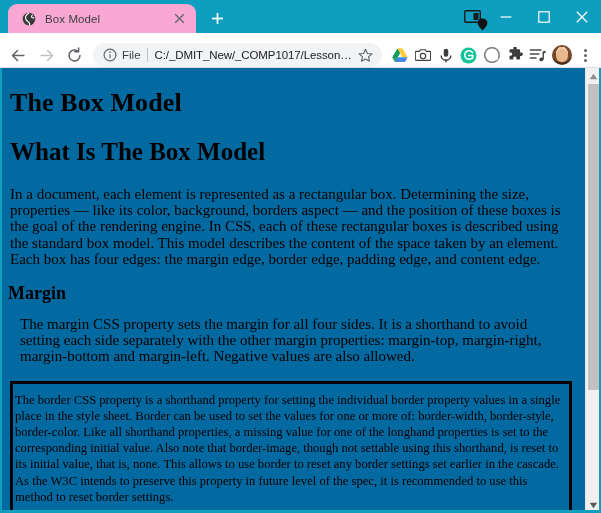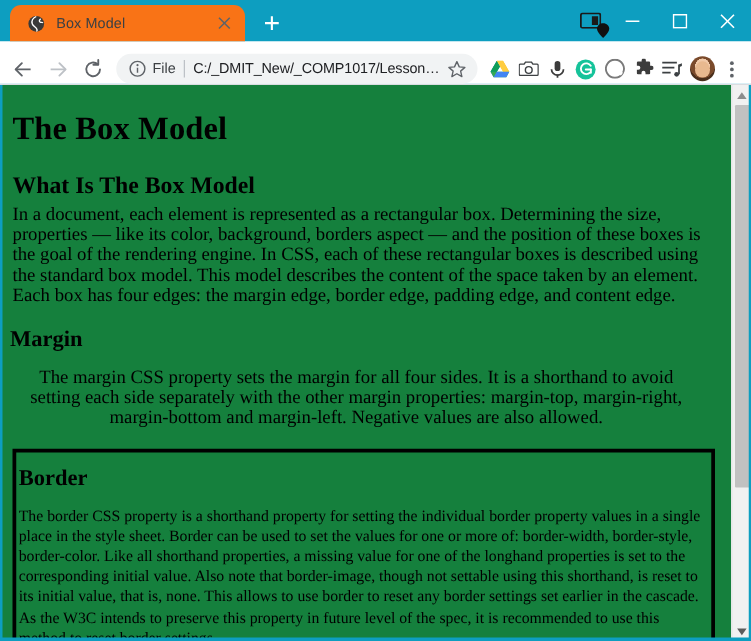--- a/index.html
+++ b/index.html
@@ -30,21 +30,21 @@
     position: relative;
     display: flex;
     align-items: flex-end;
     padding-left: 8px;
     flex: 0 0 auto;
   }
 
   .tab {
     width: 188px;
     height: 29px;
-    background: #f97316;
+    background: #f9a8d4;
     border-radius: 9px 9px 0 0;
     display: flex;
     align-items: center;
     padding: 0 9px 0 13px;
     position: relative;
     z-index: 3;
   }
 
   .tab-favicon {
     width: 15px;
@@ -260,54 +260,54 @@
     flex: 1 1 auto;
     display: flex;
     background: #ffffff;
     border-top: 1px solid #dadce0;
     overflow: hidden;
     position: relative;
   }
 
   .page {
     flex: 1 1 auto;
-    background: #15803d;
+    background: #0369a1;
     padding: 14px 13px 0 8px;
     overflow: hidden;
     font-family: "Liberation Serif", serif;
     color: #000000;
   }
 
   h1.doc-h1 {
     font-size: 26px;
     font-weight: bold;
     margin: 6px 0 20px 2px;
     letter-spacing: 0.1px;
   }
 
   h2.doc-h2 {
-    font-size: 19px;
+    font-size: 25px;
     font-weight: bold;
-    margin: 0 0 4px 2px;
+    margin: 0 0 20px 2px;
   }
 
   h3.doc-h3 {
     font-size: 18px;
     font-weight: bold;
     margin: 0 0 12px 0;
   }
 
   p.doc-p {
     font-size: 15px;
     line-height: 16.2px;
     margin: 0 0 16px 2px;
     text-align: left;
   }
 
-  p.doc-p.indent1 { margin-left: 12px; margin-right: 22px; text-align: center; }
+  p.doc-p.indent1 { margin-left: 12px; margin-right: 22px; }
 
   .border-box {
     border: 3px solid #000000;
     margin: 0 0 0 2px;
     padding: 8px 0 10px 0;
   }
 
   .border-box h3 {
     font-size: 18px;
     font-weight: bold;
@@ -578,21 +578,20 @@
 
       <h2 class="doc-h2">What Is The Box Model</h2>
 
       <p class="doc-p">In a document, each element is represented as a rectangular box. Determining the size, properties — like its color, background, borders aspect — and the position of these boxes is the goal of the rendering engine. In CSS, each of these rectangular boxes is described using the standard box model. This model describes the content of the space taken by an element. Each box has four edges: the margin edge, border edge, padding edge, and content edge.</p>
 
       <h3 class="doc-h3">Margin</h3>
 
       <p class="doc-p indent1">The margin CSS property sets the margin for all four sides. It is a shorthand to avoid setting each side separately with the other margin properties: margin-top, margin-right, margin-bottom and margin-left. Negative values are also allowed.</p>
 
       <div class="border-box">
-        <h3>Border</h3>
         <p>The border CSS property is a shorthand property for setting the individual border property values in a single place in the style sheet. Border can be used to set the values for one or more of: border-width, border-style, border-color. Like all shorthand properties, a missing value for one of the longhand properties is set to the corresponding initial value. Also note that border-image, though not settable using this shorthand, is reset to its initial value, that is, none. This allows to use border to reset any border settings set earlier in the cascade. As the W3C intends to preserve this property in future level of the spec, it is recommended to use this method to reset border settings.</p>
       </div>
     </div>
 
     <div class="scrollbar">
       <span class="sb-arrow">
         <svg width="9" height="7" viewBox="0 0 9 7">
           <polygon points="4.5,0.8 8.3,6.2 0.7,6.2" fill="#8d8d8d"></polygon>
         </svg>
       </span>

